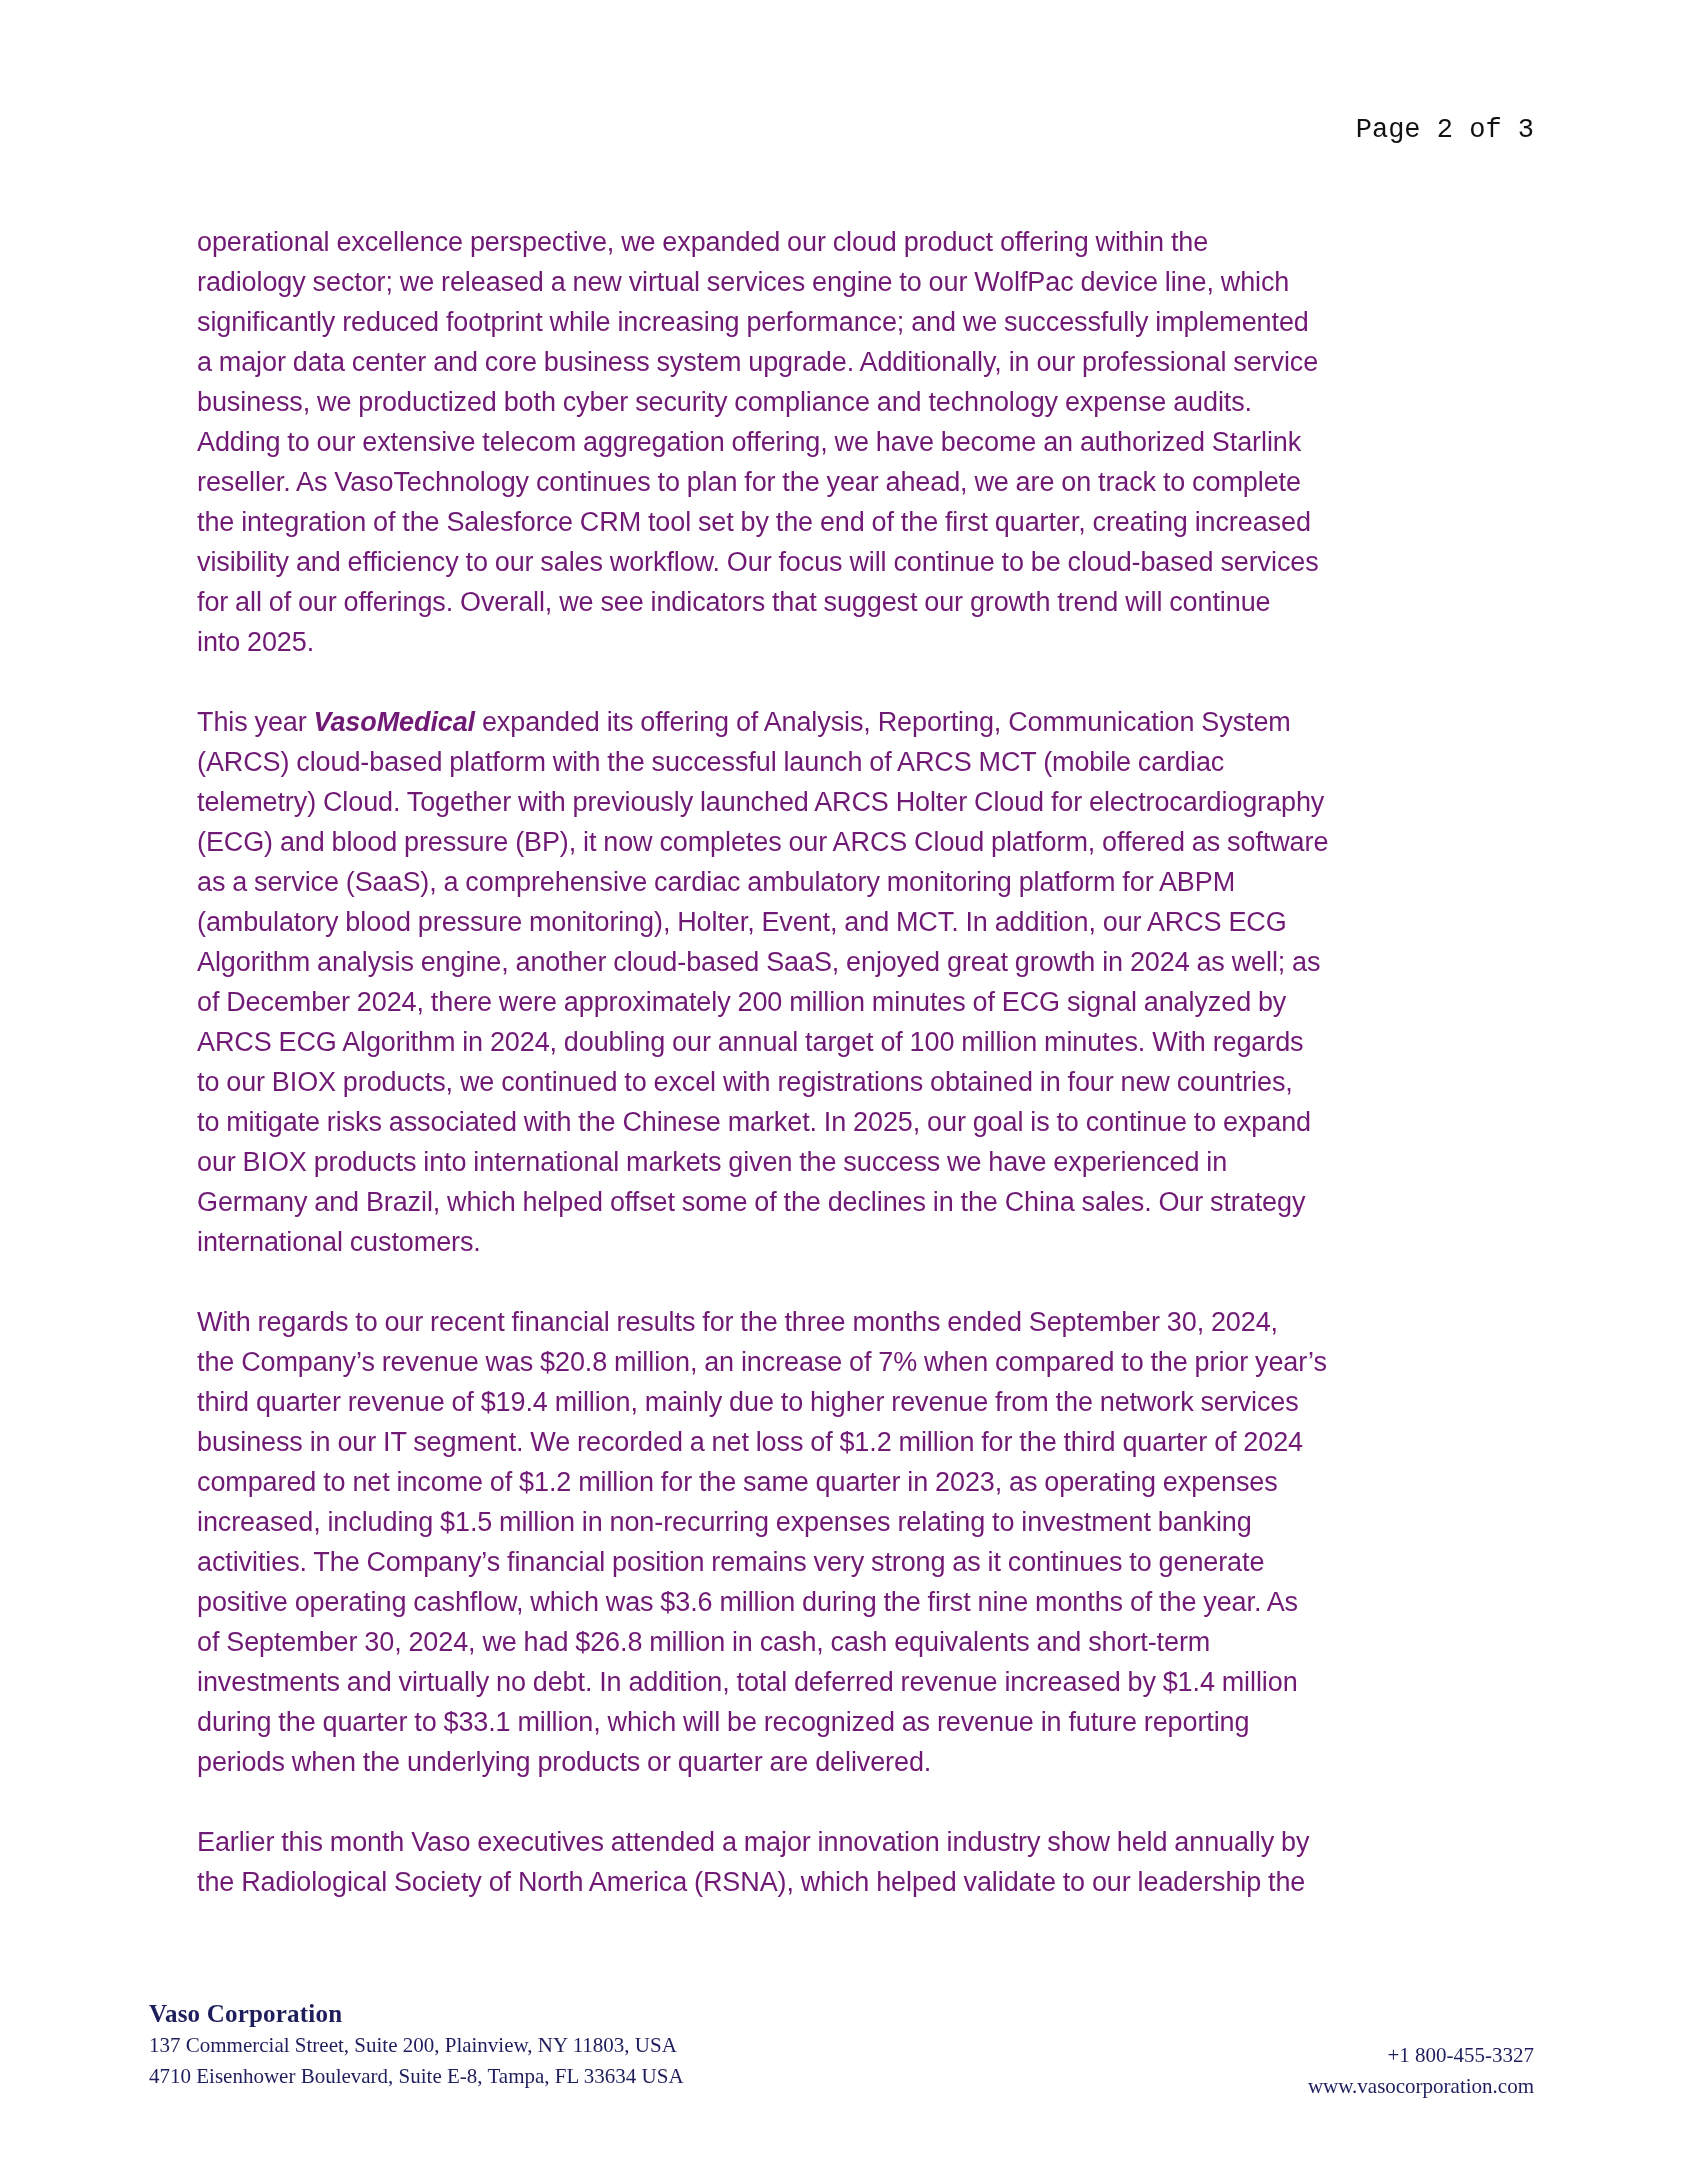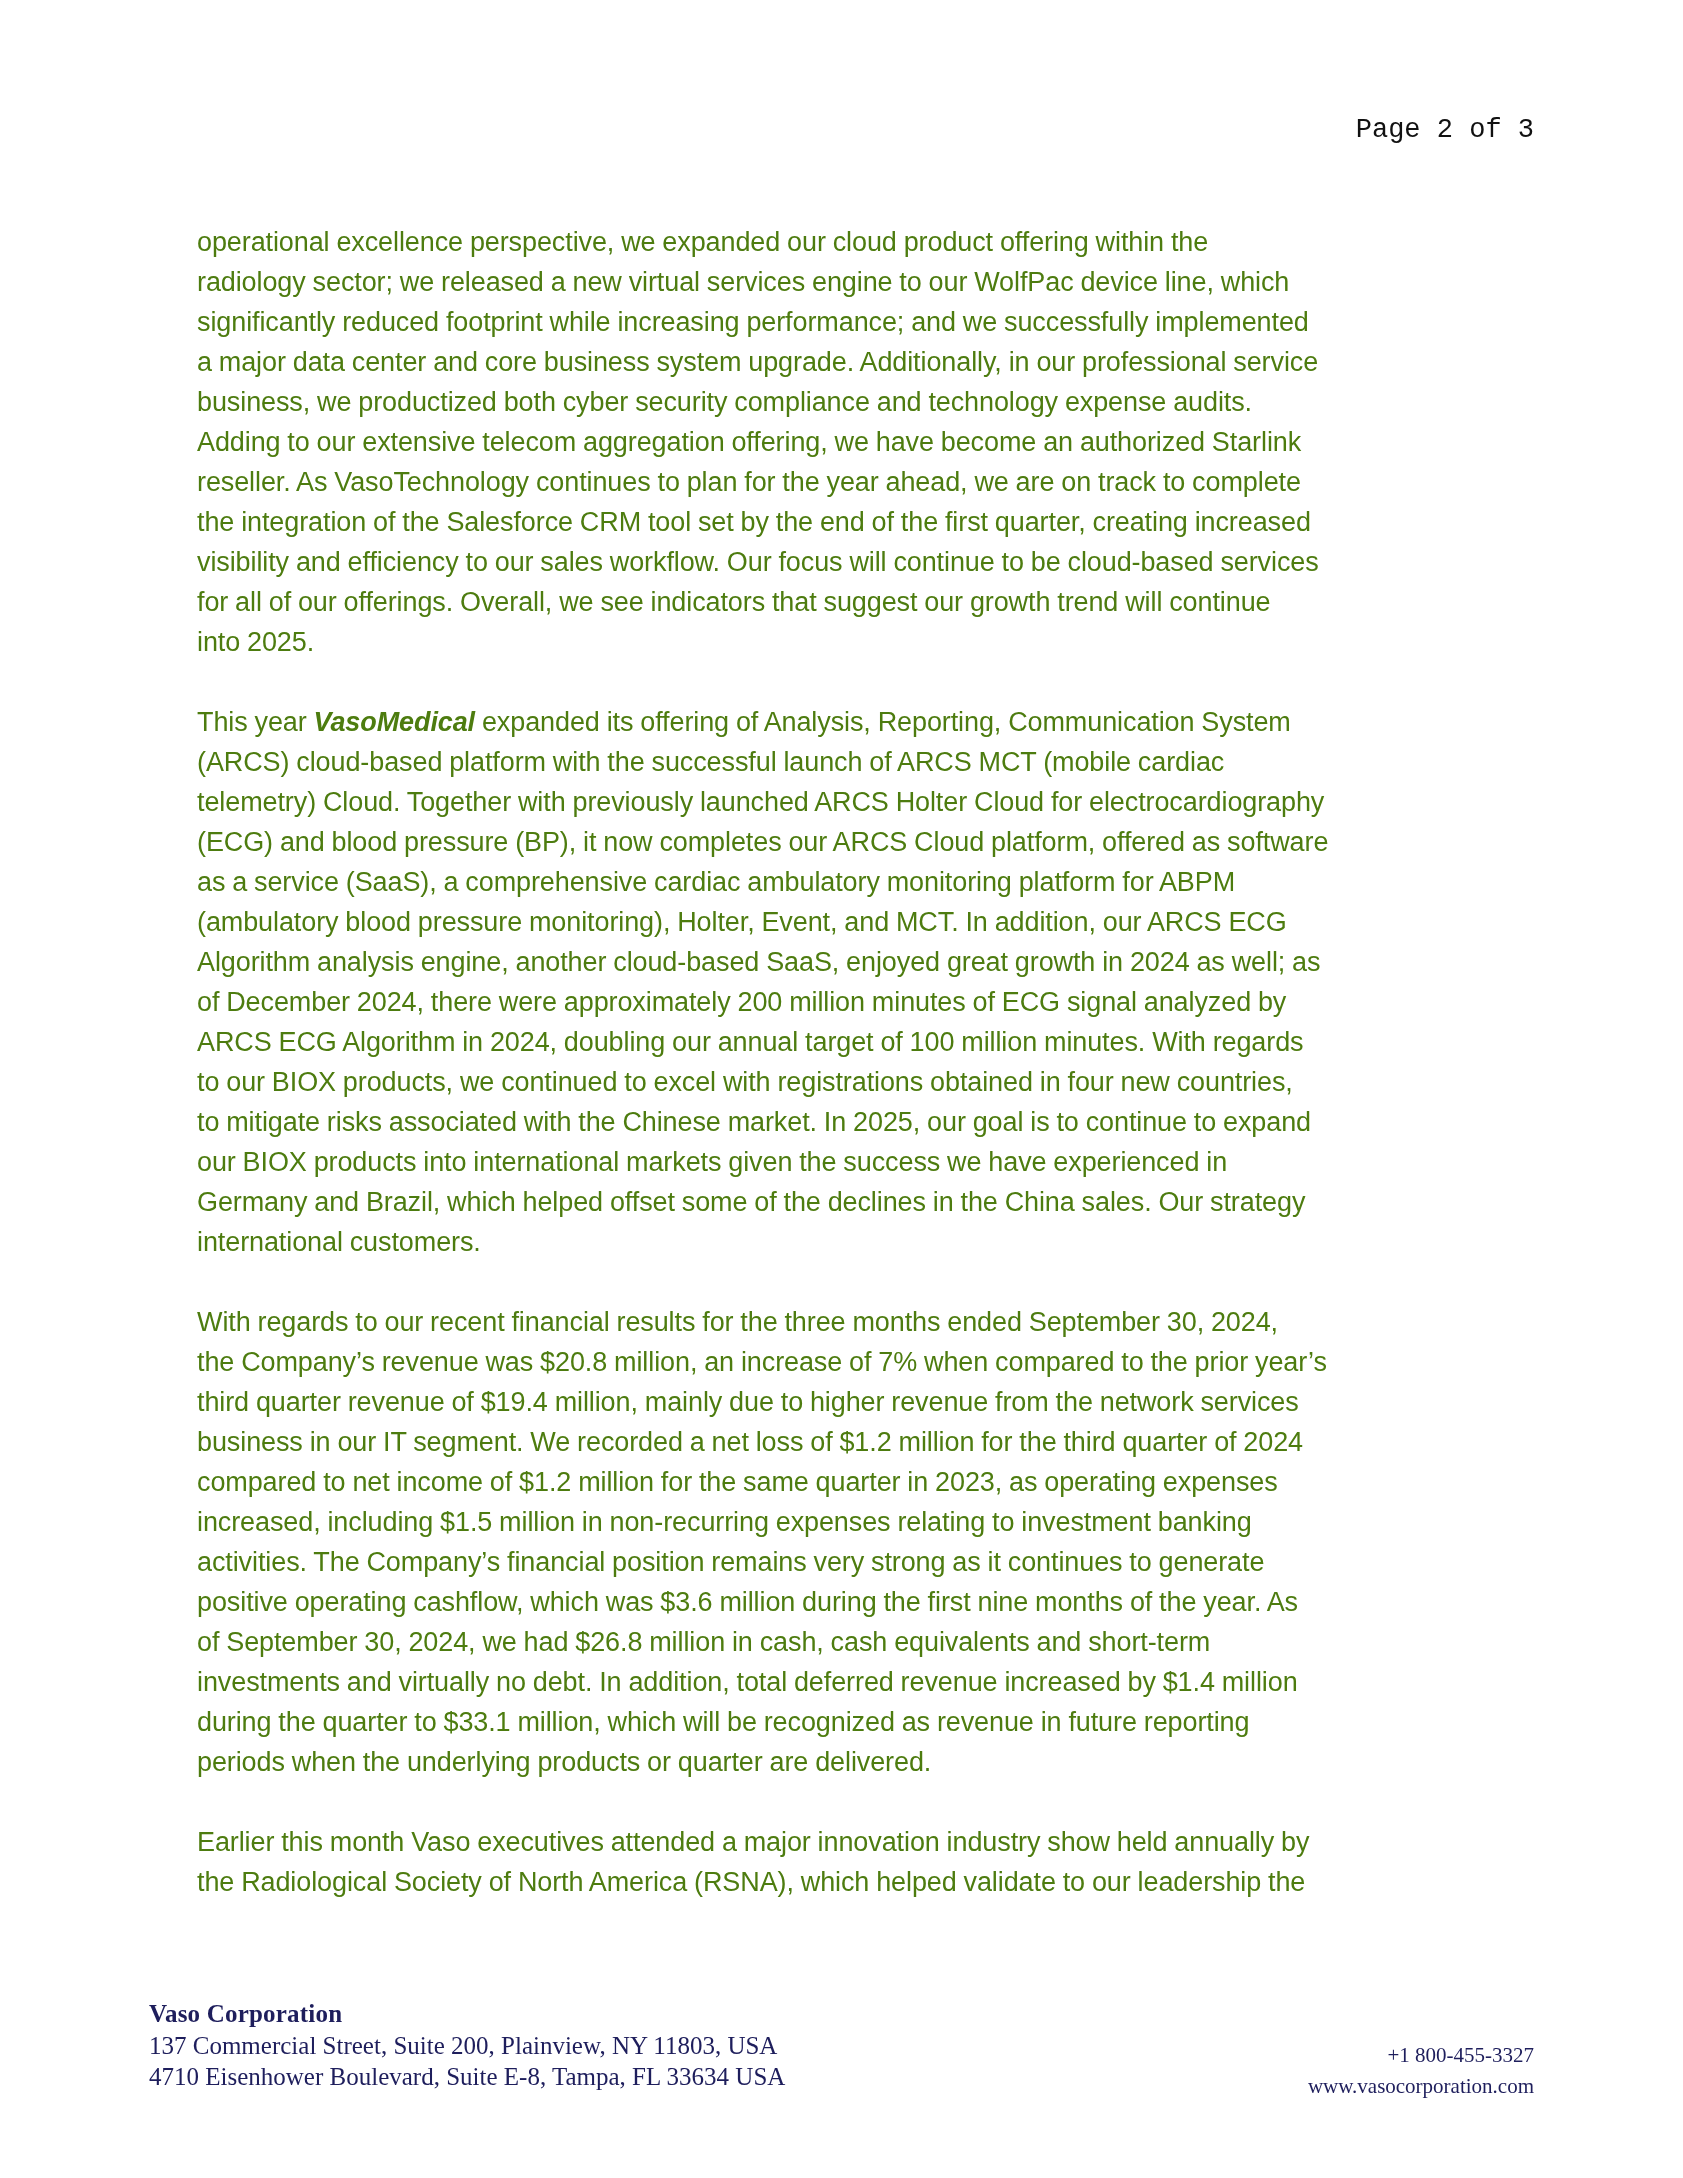--- a/index.html
+++ b/index.html
@@ -24,21 +24,21 @@
       white-space: nowrap;
     }
     .body-text {
       position: absolute;
       left: 197px;
       top: 222px;
       width: 1287px;
       font-family: "Liberation Sans", "DejaVu Sans", sans-serif;
       font-size: 27px;
       line-height: 40px;
-      color: #4d7c0f;
+      color: #701a75;
     }
     .para {
       margin: 0 0 40px 0;
       white-space: nowrap;
     }
     .line {
       display: block;
       height: 40px;
       letter-spacing: -0.1px;
       word-spacing: -0.5px;
@@ -66,21 +66,21 @@
       top: 42px;
       text-align: right;
     }
     .company-name {
       font-size: 25px;
       font-weight: bold;
       line-height: 32px;
       letter-spacing: 0.2px;
     }
     .footer-line {
-      font-size: 25px;
+      font-size: 21px;
       line-height: 31px;
       white-space: nowrap;
     }
     .footer-left .footer-line:first-of-type {
       margin-top: 6px;
     }
     .footer-right .footer-line {
       font-size: 21px;
       line-height: 31px;
     }

